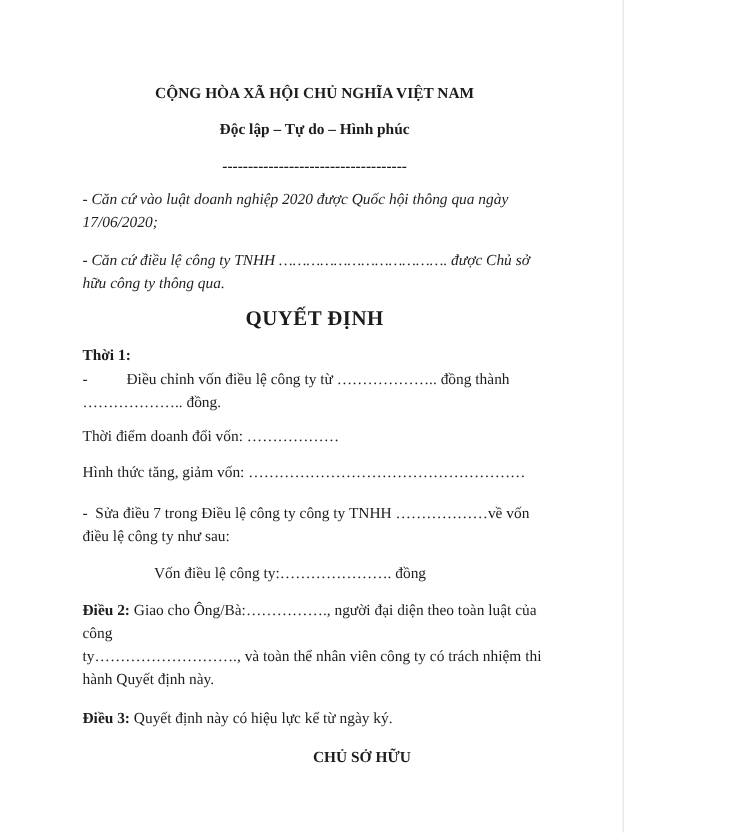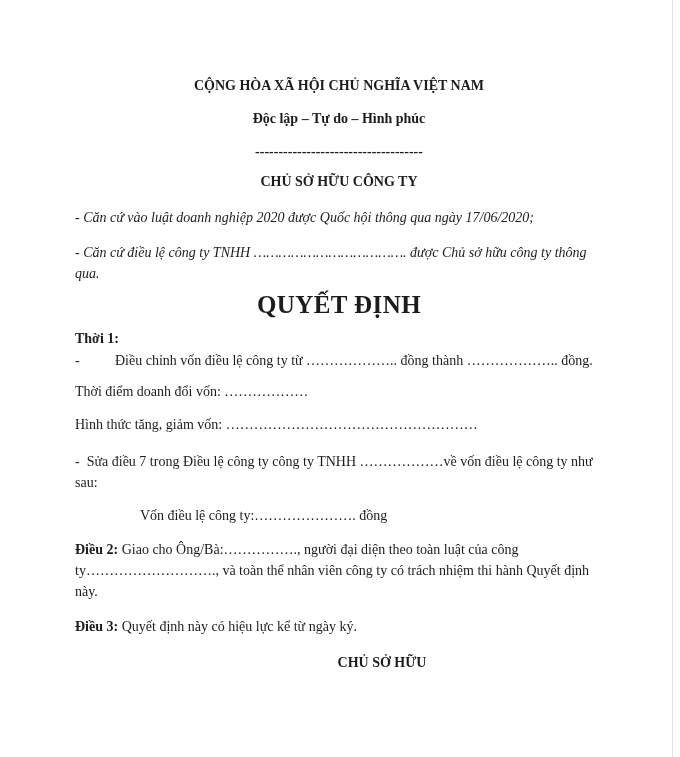--- a/index.html
+++ b/index.html
@@ -8,39 +8,39 @@
     background: #ffffff;
   }
   body {
     width: 680px;
     height: 757px;
     position: relative;
     font-family: "Liberation Serif", "DejaVu Serif", serif;
   }
   .page {
     box-sizing: border-box;
-    width: 673px;
+    width: 567px;
     height: 757px;
     background: #ffffff;
     border-right: 1px solid #e2e2e2;
     padding: 75px 69px 20px 75px;
     color: #1c1c1c;
     font-size: 14px;
     line-height: 21px;
   }
   p {
     margin: 0 0 12px 0;
     white-space: pre-wrap;
   }
   .b { font-weight: bold; }
   .i { font-style: italic; }
   .c { text-align: center; }
   .r { text-align: right; padding-right: 4px; }
   .title {
-    font-size: 25px;
+    font-size: 19px;
     line-height: 26px;
     letter-spacing: 0.4px;
     margin-bottom: 10px;
   }
   .sig { padding-left: 86px; }
   .indent65 { padding-left: 65px; }
   .dash { display: inline-block; width: 40px; }
   .mb1  { margin-bottom: 1px; }
   .mb8  { margin-bottom: 8px; }
   .mb9  { margin-bottom: 9px; }
@@ -55,21 +55,20 @@
 
 <div class="page">
 
   <p class="c b">CỘNG HÒA XÃ HỘI CHỦ NGHĨA VIỆT NAM</p>
 
   <p class="c b">Độc lập – Tự do – Hình phúc</p>
 
   <p class="c b mb9">------------------------------------</p>
 
 
-  <p class="c b mb15">CHỦ SỞ HỮU CÔNG TY</p>
 
   <p class="i mb14">- Căn cứ vào luật doanh nghiệp 2020 được Quốc hội thông qua ngày 17/06/2020;</p>
 
   <p class="i mb8">- Căn cứ điều lệ công ty TNHH ………………………………. được Chủ sở hữu công ty thông qua.</p>
 
   <p class="c b title">QUYẾT ĐỊNH</p>
 
   <p class="b mb1">Thời 1:</p>
 
   <p class="mb10"><span class="dash">-</span><span>Điều chỉnh vốn điều lệ công ty từ ……………….. đồng thành ……………….. đồng.</span></p>

